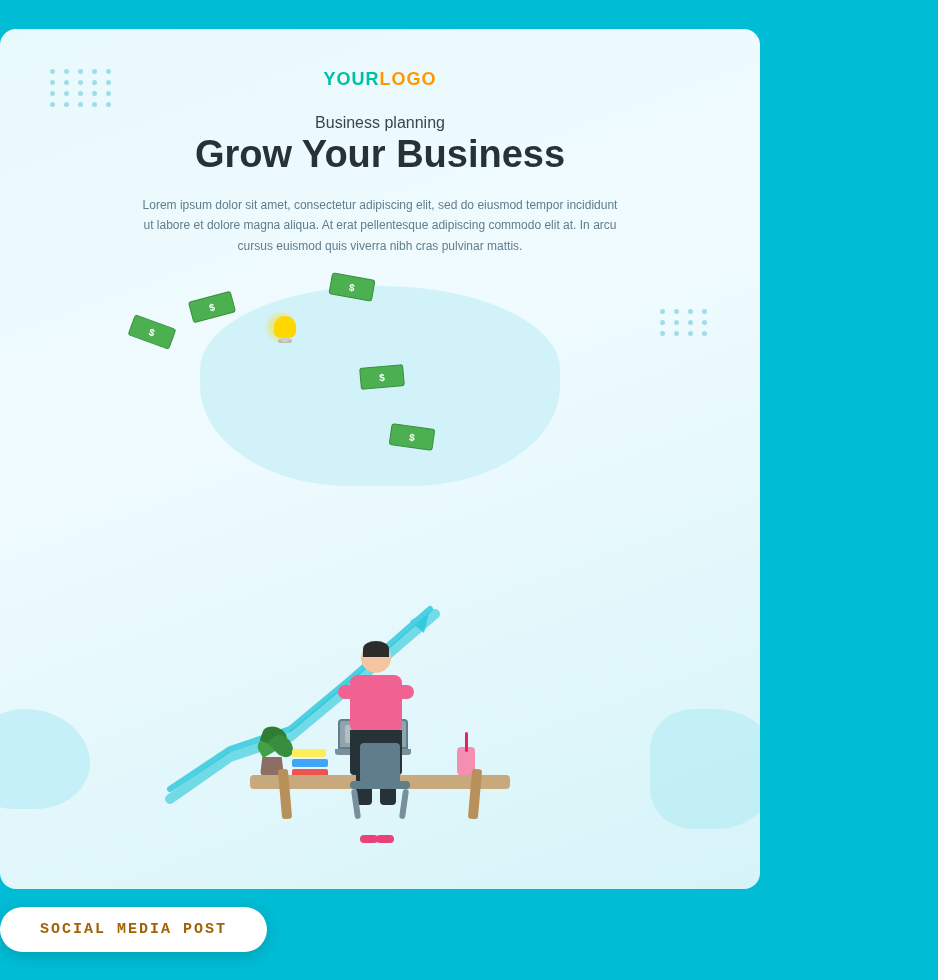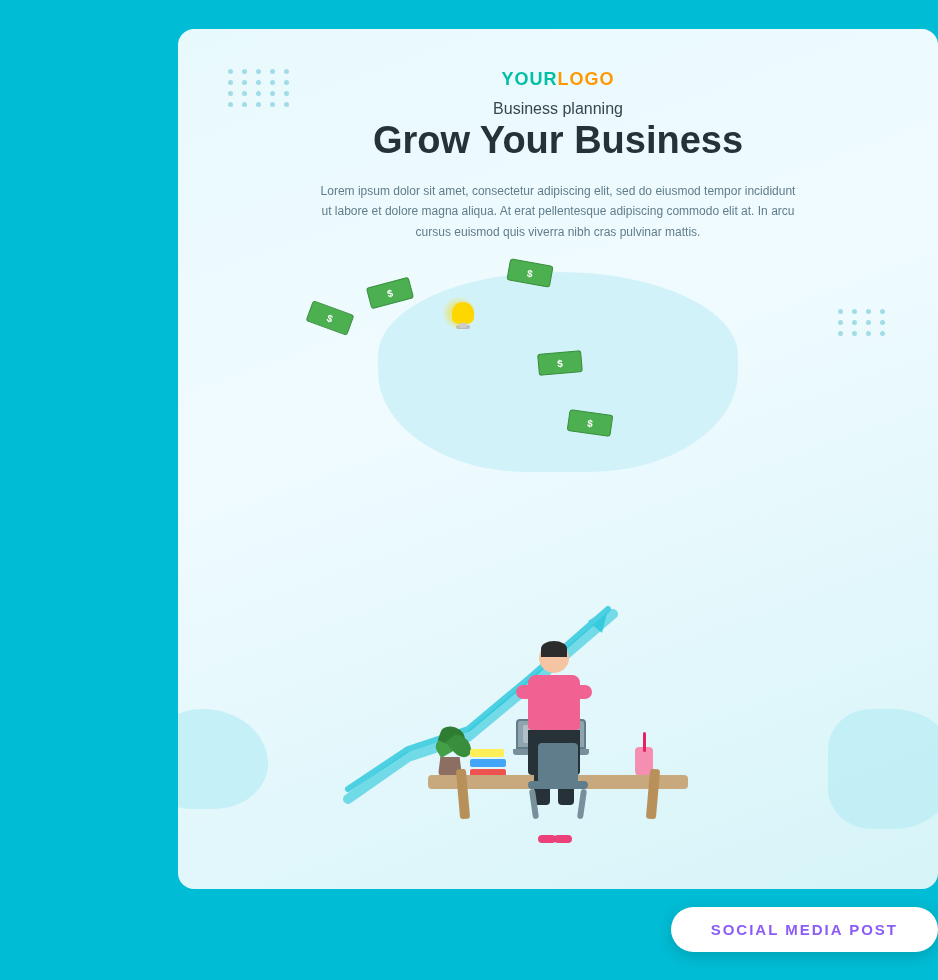--- a/index.html
+++ b/index.html
@@ -14,21 +14,21 @@
       font-family: 'Arial', sans-serif;
       overflow: hidden;
     }
 
     .outer-wrapper {
       width: 938px;
       height: 980px;
       background-color: #00bcd4;
       display: flex;
       flex-direction: column;
-      align-items: flex-end;
+      align-items: flex-start;
       justify-content: center;
       position: relative;
     }
 
     .card {
       width: 760px;
       height: 860px;
       background: linear-gradient(160deg, #e8f9fc 0%, #f0fbff 40%, #d6f4f8 100%);
       border-radius: 16px;
       position: relative;
@@ -106,20 +106,21 @@
       font-weight: 900;
       letter-spacing: 1px;
     }
     .logo-your { color: #00bfa5; }
     .logo-logo { color: #ff9800; }
 
     .subtitle {
       font-size: 16px;
       color: #37474f;
       font-weight: 400;
+      margin-top: 14px;
       text-align: center;
     }
 
     .main-title {
       font-size: 38px;
       font-weight: 800;
       color: #263238;
       text-align: center;
       margin-top: 0;
       line-height: 1.2;
@@ -514,24 +515,25 @@
     }
 
     .social-btn {
       background: white;
       border: none;
       border-radius: 50px;
       padding: 14px 40px;
       font-size: 15px;
       font-weight: 700;
       letter-spacing: 2px;
-      color: #8b5cf6;
+      color: #a16207;
       cursor: pointer;
       box-shadow: 0 4px 15px rgba(0,0,0,0.15);
       text-transform: uppercase;
+      font-family: Liberation Mono, monospace;
     }
   </style>
 </head>
 <body>
 
 <div class="outer-wrapper">
   <div class="card">
 
     <div class="dots-topleft">
       <span></span>

